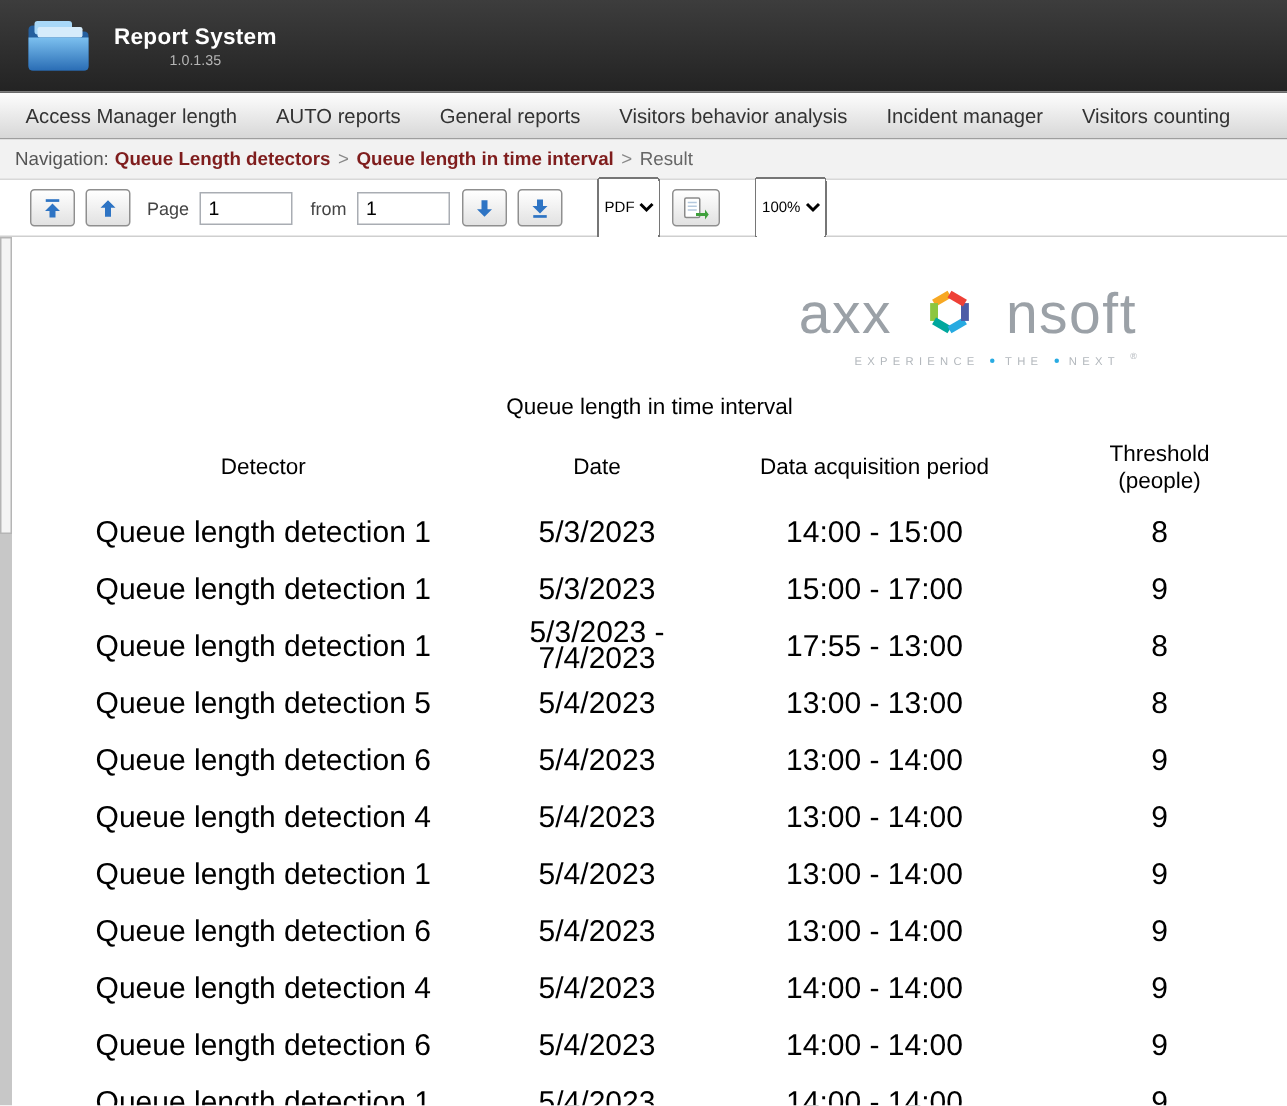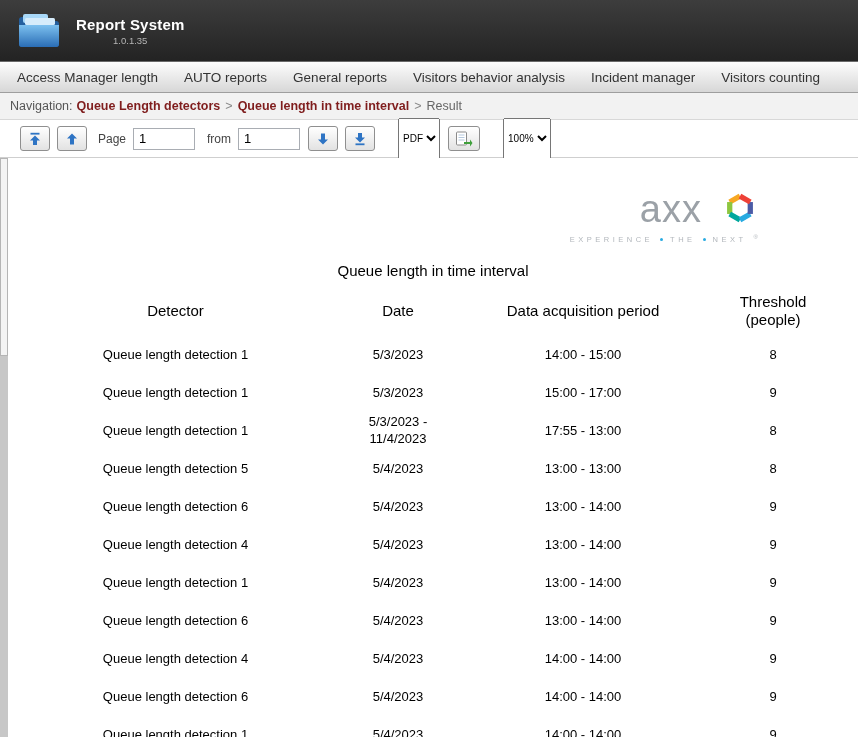--- a/index.html
+++ b/index.html
@@ -55,21 +55,21 @@
   .logo-tagline { display:flex; align-items:center; gap:7px; margin-top:5px;
     font-size:7.5px; letter-spacing:3.5px; color:#b2b7bc; }
   .tag-dot { width:3px; height:3px; border-radius:50%; background:#29abe2; }
   .tag-reg { font-size:6px; letter-spacing:0; position:relative; top:-3px; }
 
   
   .report-title { text-align:center; font-size:15px; color:#000; margin-top:18px; }
   table.report { margin:8px auto 0; border-collapse:collapse; }
   table.report th { font-weight:normal; font-size:15px; color:#000; text-align:center;
     white-space:pre-line; line-height:18px; padding:6px; }
-  table.report td { font-size:13px; color:#000; text-align:center; height:38px;
+  table.report td { font-size:20px; color:#000; text-align:center; height:38px;
     padding:0 6px; line-height:17px; vertical-align:middle; white-space:pre-line; }
   .c0 { width:310px; } .c1 { width:135px; } .c2 { width:235px; } .c3 { width:145px; }
 </style>
 </head>
 <body>
 
 <div class="app-header">
   <span class="app-logo">
     <svg width="46" height="38" viewBox="0 0 46 38">
       <defs>
@@ -164,20 +164,21 @@
         <span class="logo-hex">
           <svg width="34" height="36" viewBox="0 0 40 40">
             <line x1="20" y1="6" x2="7.9" y2="13" stroke="#f7a823" stroke-width="6.2"></line>
             <line x1="7.9" y1="13" x2="7.9" y2="27" stroke="#8dc63f" stroke-width="6.2"></line>
             <line x1="7.9" y1="27" x2="20" y2="34" stroke="#00a79d" stroke-width="6.2"></line>
             <line x1="20" y1="34" x2="32.1" y2="27" stroke="#27aae1" stroke-width="6.2"></line>
             <line x1="32.1" y1="27" x2="32.1" y2="13" stroke="#4b5ba6" stroke-width="6.2"></line>
             <line x1="32.1" y1="13" x2="20" y2="6" stroke="#ee4036" stroke-width="6.2"></line>
           </svg>
         </span>
+        <span>nsoft</span>
       </div>
       <div class="logo-tagline">
           <span>EXPERIENCE</span>
           <span class="tag-dot"></span>
           <span>THE</span>
           <span class="tag-dot"></span>
           <span>NEXT</span>
           <span class="tag-reg">®</span>
         </div>
     </div>
@@ -203,21 +204,21 @@
           </tr>
           <tr>
             <td class="c0">Queue length detection 1</td>
             <td class="c1">5/3/2023</td>
             <td class="c2">15:00 - 17:00</td>
             <td class="c3">9</td>
           </tr>
           <tr>
             <td class="c0">Queue length detection 1</td>
             <td class="c1">5/3/2023 -
-11/4/2023</td>
+7/4/2023</td>
             <td class="c2">17:55 - 13:00</td>
             <td class="c3">8</td>
           </tr>
           <tr>
             <td class="c0">Queue length detection 5</td>
             <td class="c1">5/4/2023</td>
             <td class="c2">13:00 - 13:00</td>
             <td class="c3">8</td>
           </tr>
           <tr>

